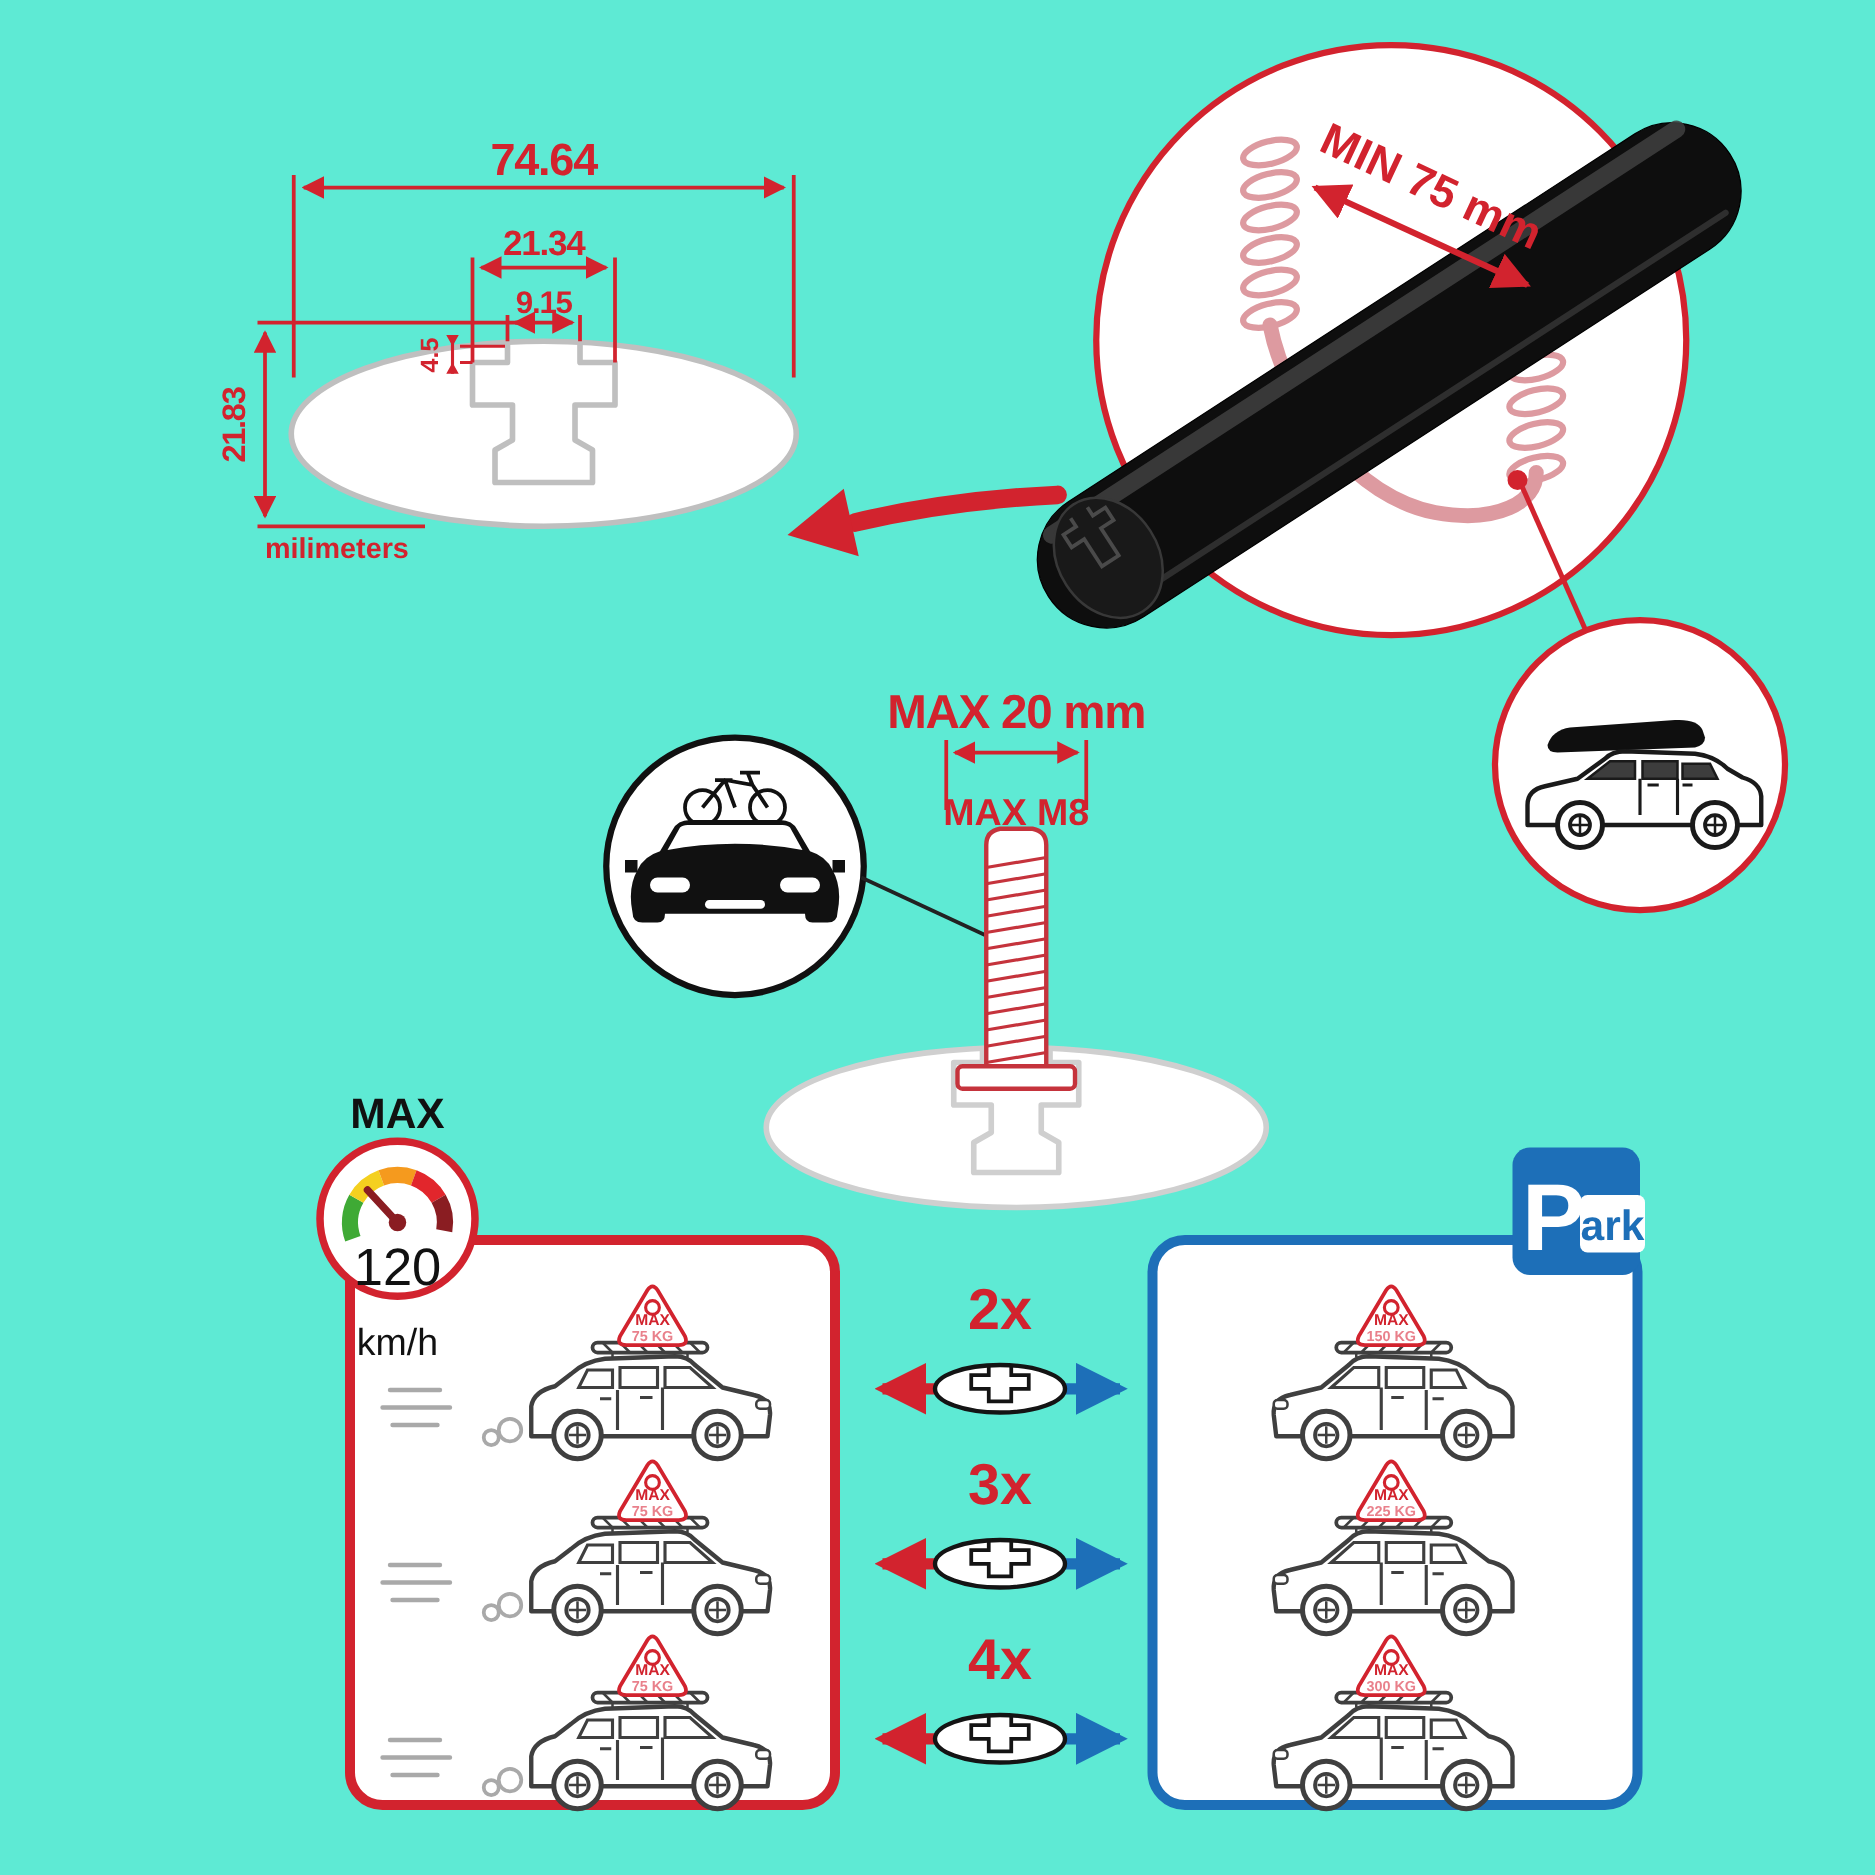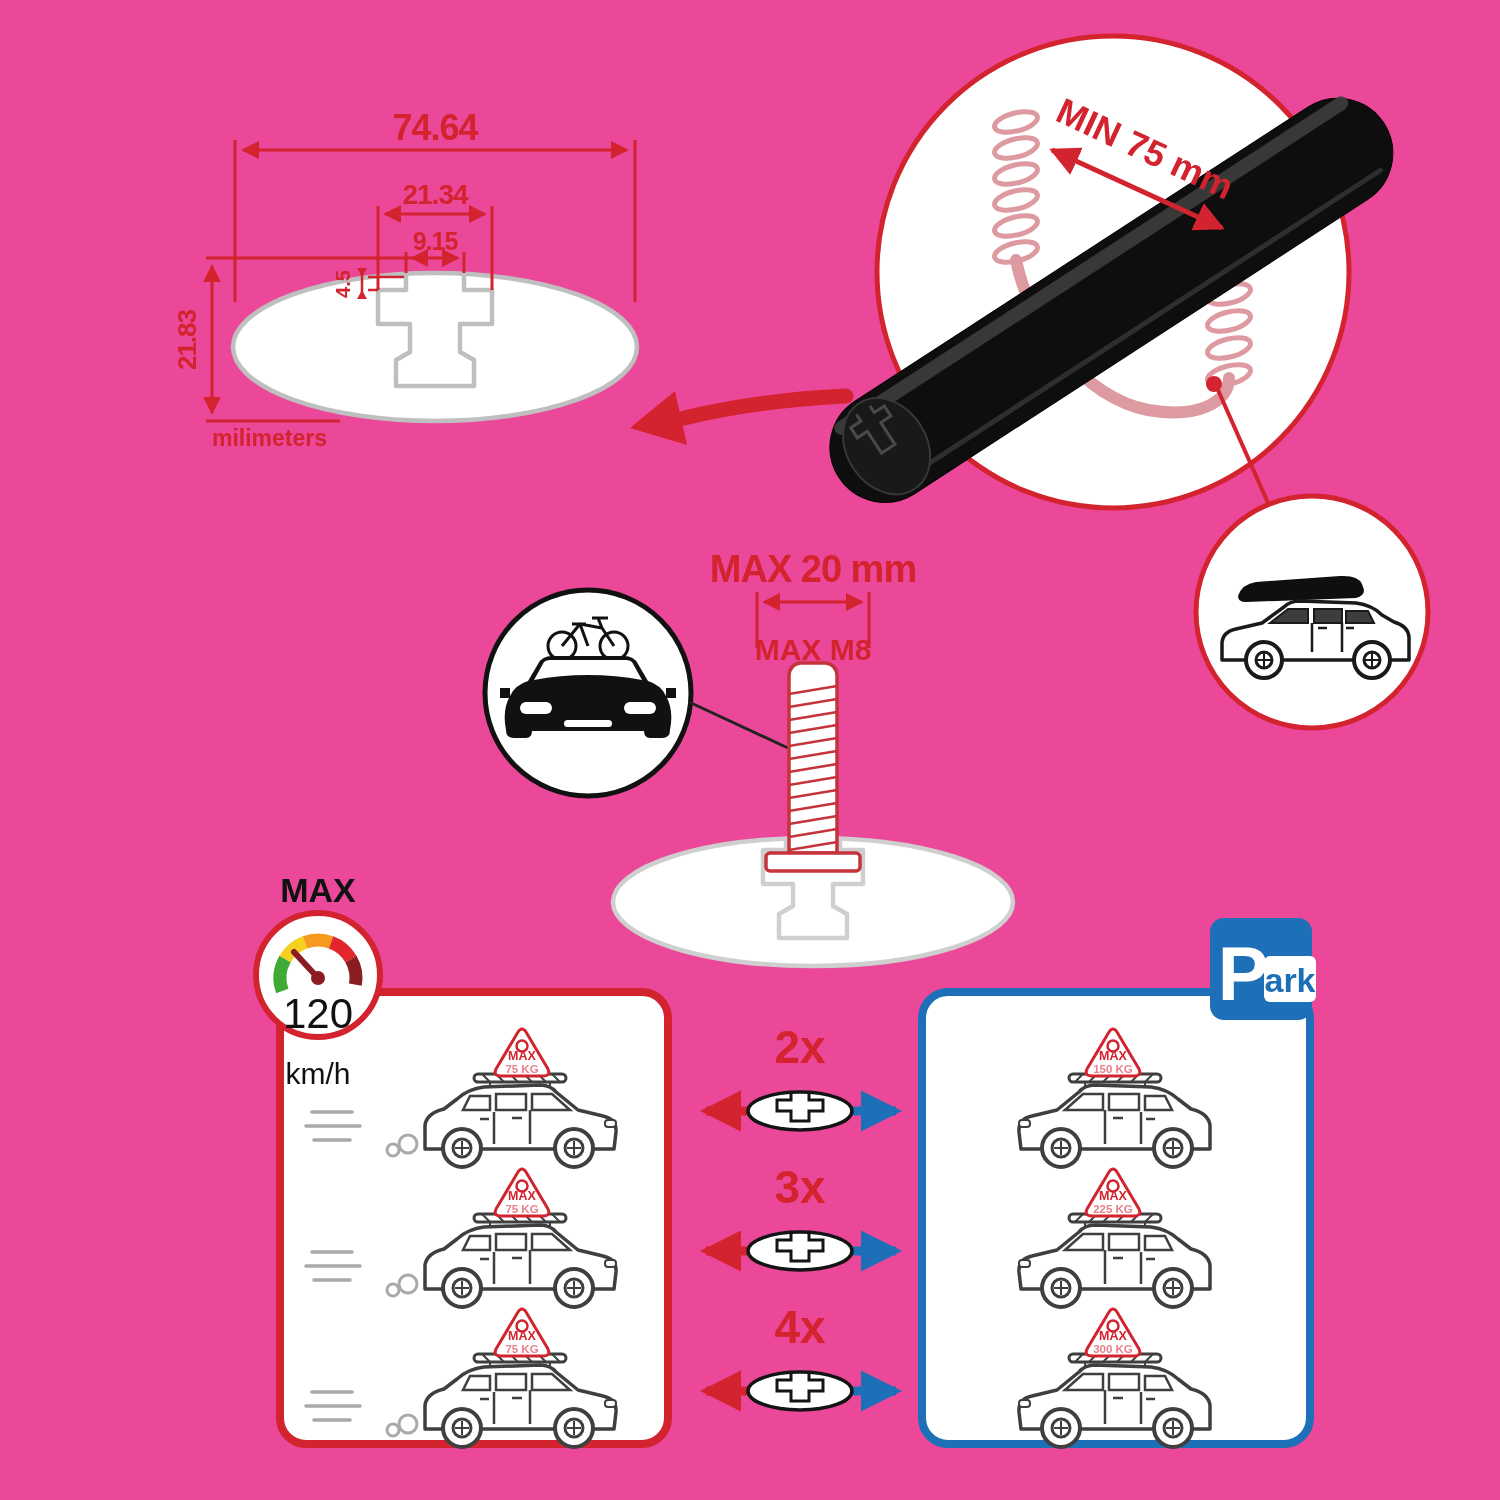--- a/index.html
+++ b/index.html
@@ -1,16 +1,16 @@
 <!DOCTYPE html>
 <html><head>
 <meta charset="utf-8">
 <style>
   html,body{margin:0;padding:0;background:#fff}
-  .stage{position:relative;width:1500px;height:1500px;background:#ec4899;font-family:"Liberation Sans",sans-serif;overflow:hidden}
+  .stage{position:relative;width:1500px;height:1500px;background:#5eead4;font-family:"Liberation Sans",sans-serif;overflow:hidden}
   svg{display:block;position:absolute;left:0;top:0}
   text{font-family:"Liberation Sans",sans-serif}
 </style>
 </head>
 <body>
 
 <div class="stage">
 <svg width="1500" height="1500" viewBox="0 0 1500 1500">
   <defs>
     <marker id="aR" viewBox="0 0 10 10" refX="9" refY="5" markerWidth="6" markerHeight="6" orient="auto-start-reverse">

